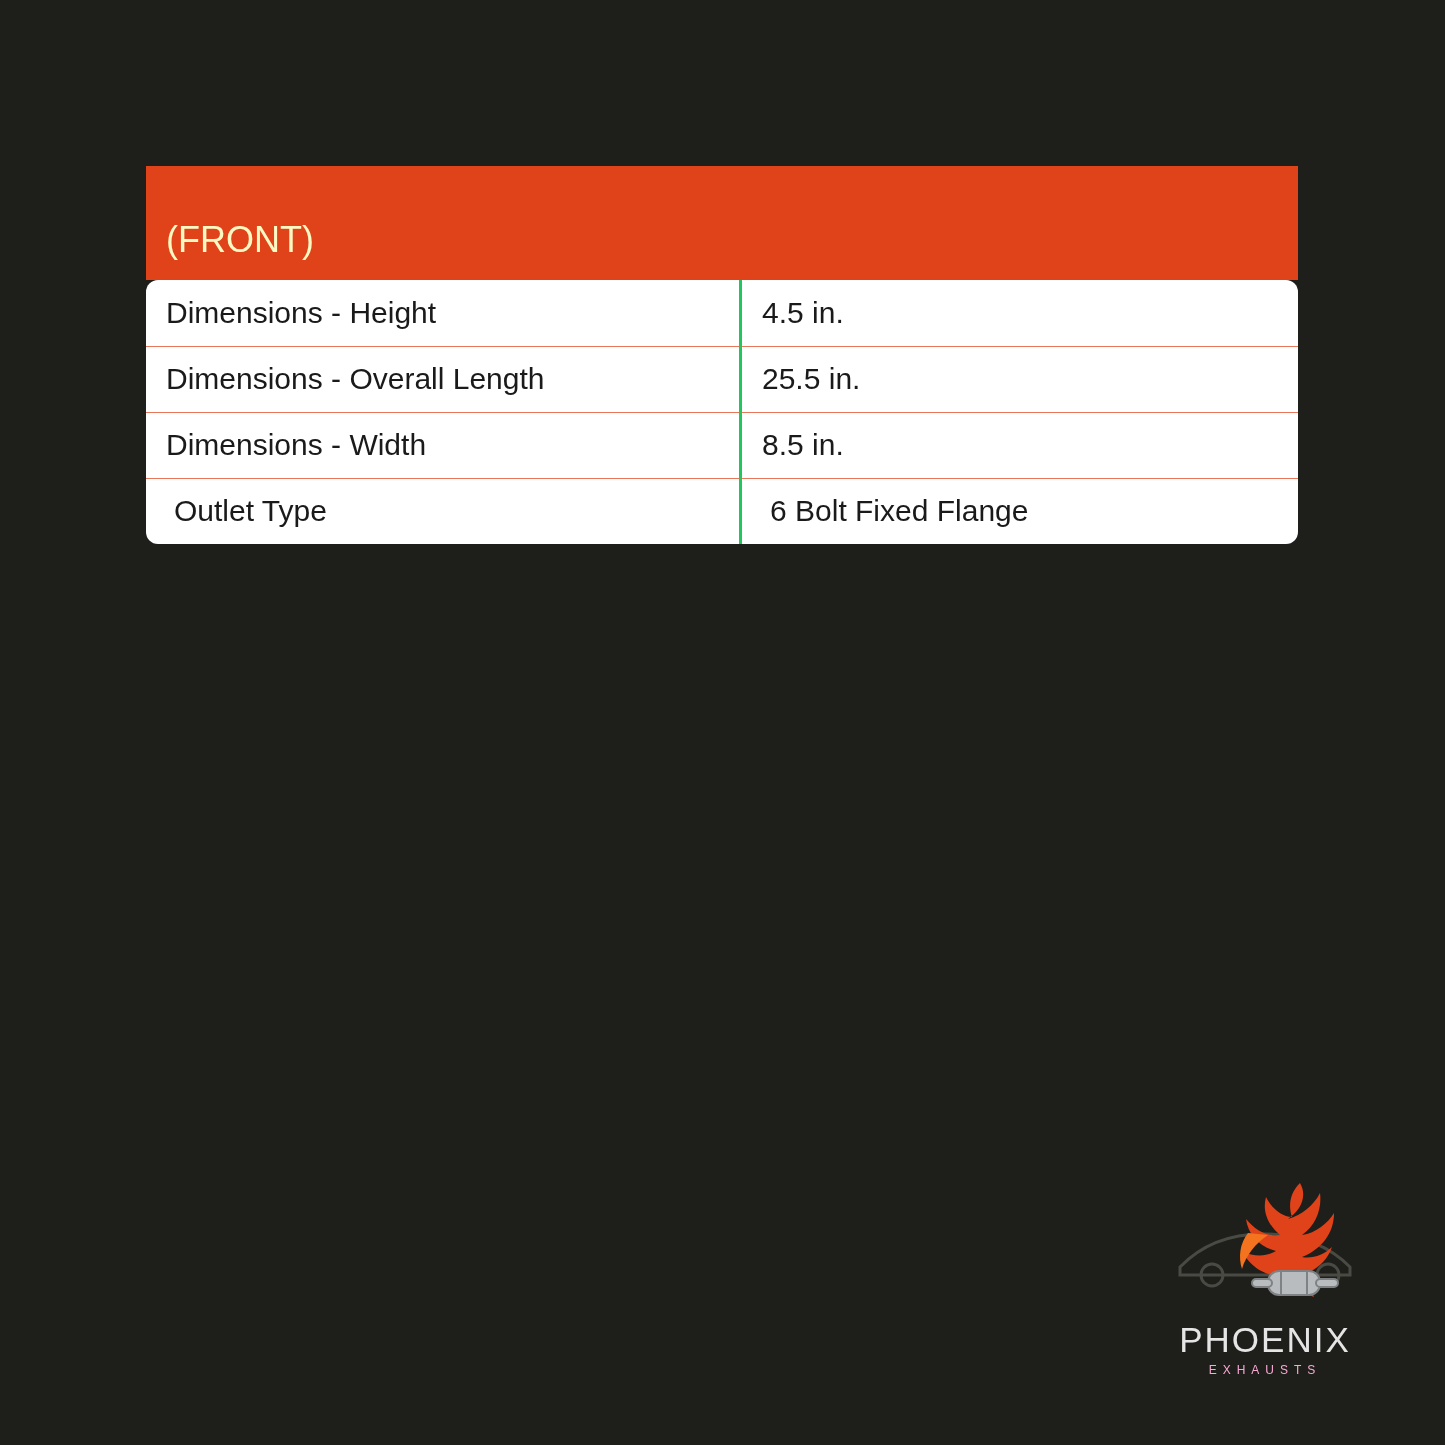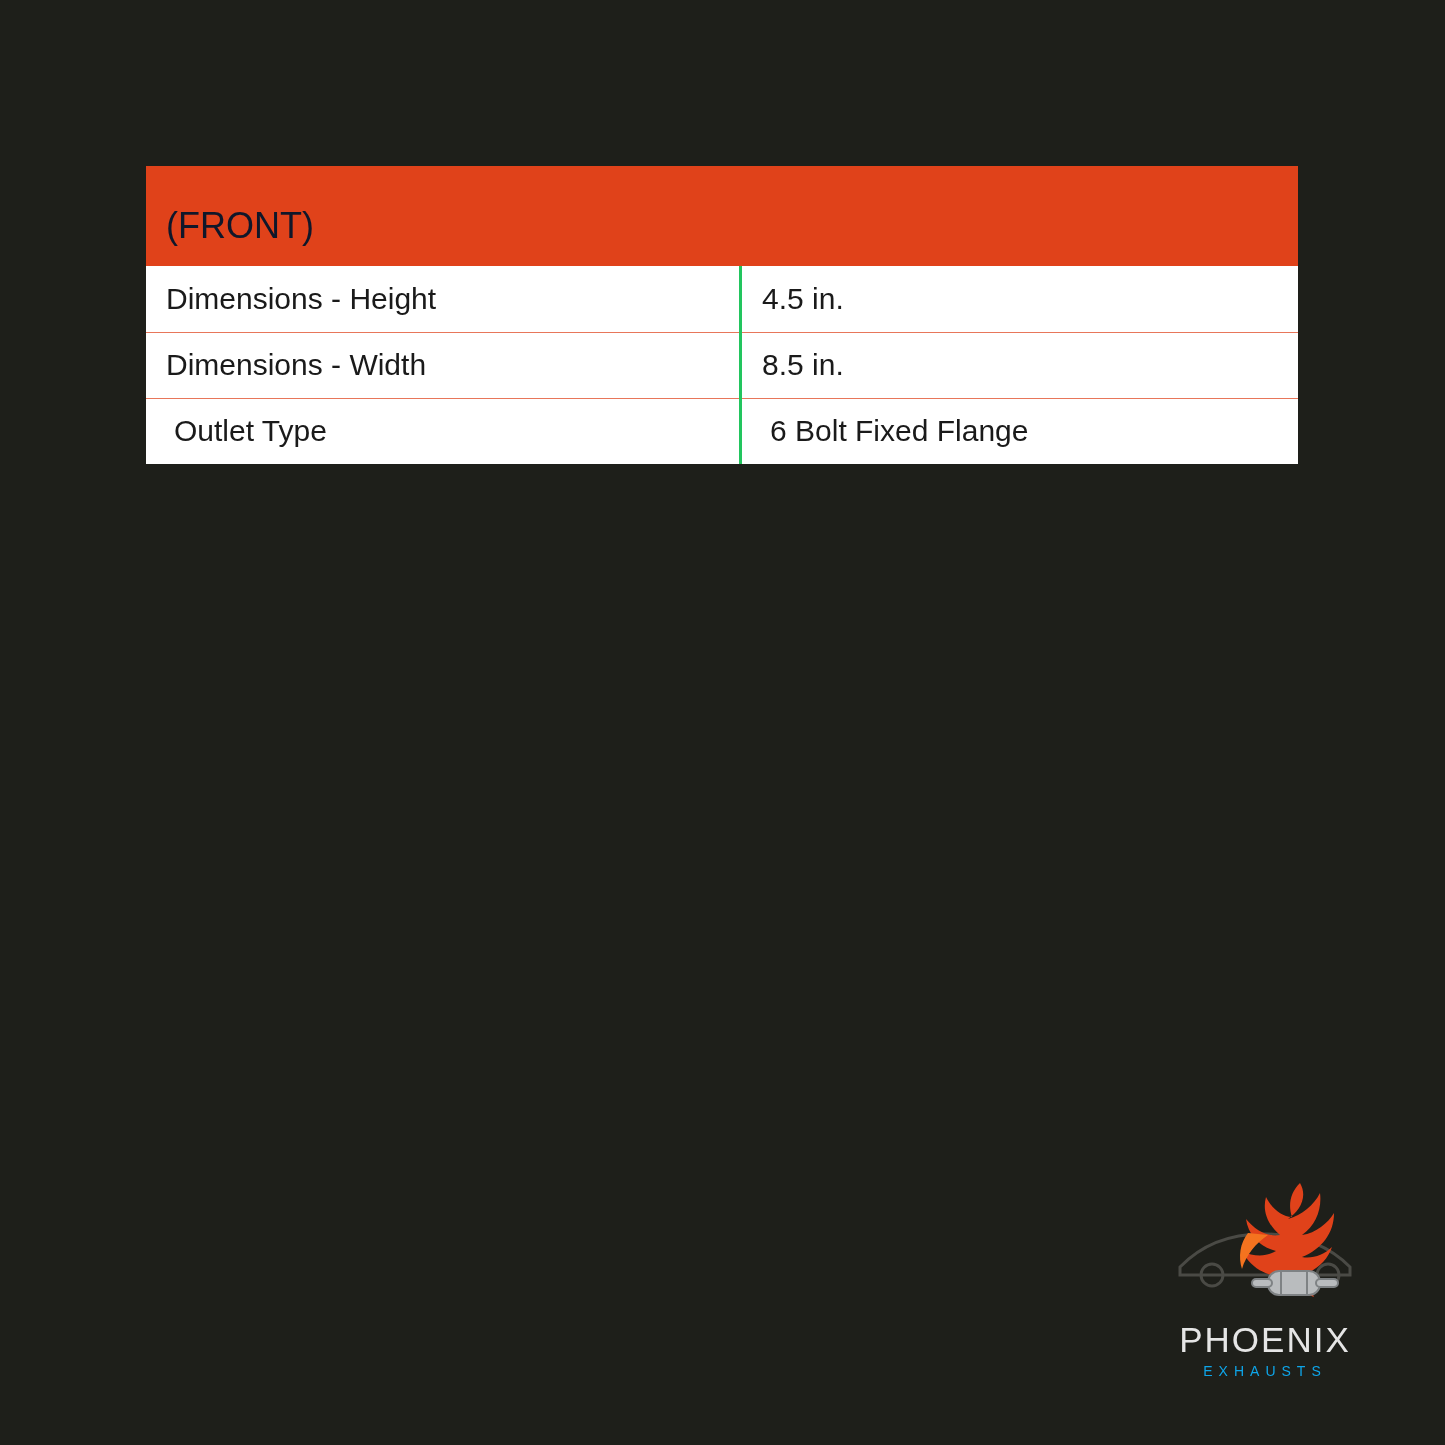--- a/index.html
+++ b/index.html
@@ -32,32 +32,33 @@
   }
   .spec-title {
     color: #ffffff;
     font-size: 46px;
     line-height: 1.0;
     letter-spacing: 0.5px;
     font-weight: 400;
     white-space: nowrap;
   }
   .spec-sub {
-    color: #0f172a;
+    color: #fef9c3;
     font-size: 36px;
     line-height: 1.0;
-    margin-top: 14px;
+    margin-top: 28px;
     font-weight: 400;
     white-space: nowrap;
   }
   .spec-table {
     width: 100%;
     border-collapse: collapse;
     background: #ffffff;
     table-layout: fixed;
+    border-radius: 12px;
   }
   .spec-table tr {
     height: 66px;
   }
   .spec-table td {
     font-size: 30px;
     color: #1a1a1a;
     padding: 0 0 0 20px;
     vertical-align: middle;
     border-bottom: 1px solid #e8765a;
@@ -98,42 +99,46 @@
     font-size: 35px;
     letter-spacing: 2px;
     font-weight: 400;
   }
   .logo-sub {
     position: absolute;
     left: 0;
     top: 188px;
     width: 230px;
     text-align: center;
-    color: #0ea5e9;
-    font-size: 14px;
+    color: #f9a8d4;
+    font-size: 12px;
     letter-spacing: 6px;
     font-weight: 400;
   }
 </style>
 </head>
 <body>
 
 <div class="sheet">
 
   <div class="spec-block">
 
     <div class="spec-header">
       <div class="spec-sub">(FRONT)</div>
     </div>
 
     <table class="spec-table">
       <tbody>
         <tr>
           <td class="label">Dimensions - Height</td>
           <td class="value">4.5 in.</td>
+        </tr>
+        <tr>
+          <td class="label">Dimensions - Overall Length</td>
+          <td class="value">25.5 in.</td>
         </tr>
         <tr>
           <td class="label">Dimensions - Width</td>
           <td class="value">8.5 in.</td>
         </tr>
         <tr>
           <td class="label">Outlet Type</td>
           <td class="value">6 Bolt Fixed Flange</td>
         </tr>
       </tbody>

